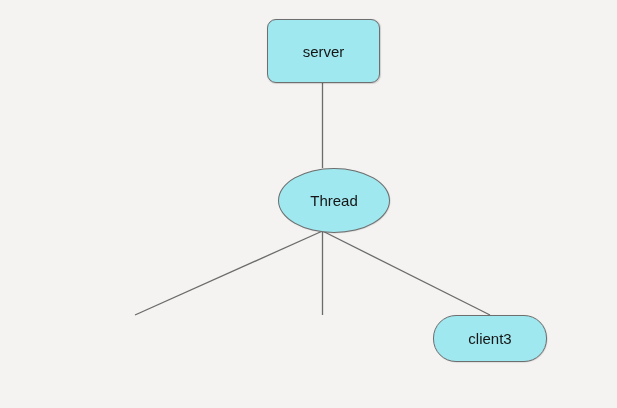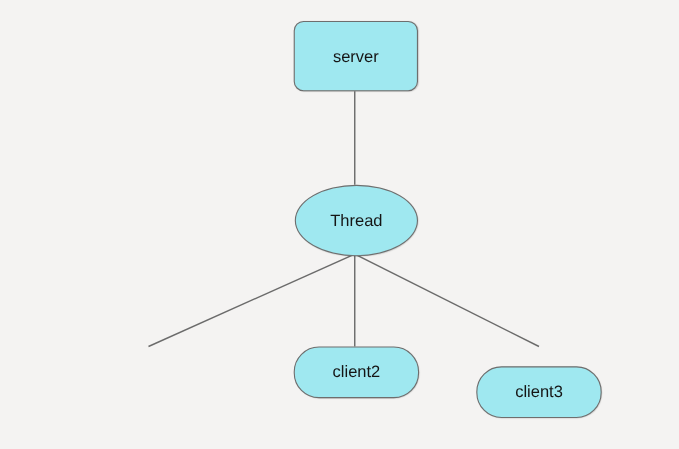--- a/index.html
+++ b/index.html
@@ -39,34 +39,34 @@
     box-shadow: 0.5px 0.5px 1px rgba(0,0,0,0.15);
   }
   .node-rect {
     left: 267px;
     top: 19px;
     width: 113px;
     height: 64px;
     border-radius: 9px;
   }
   .node-ellipse {
-    left: 268px;
+    left: 278px;
     top: 168px;
     width: 112px;
     height: 65px;
     border-radius: 50%;
   }
   .node-stadium {
     width: 114px;
     height: 47px;
     border-radius: 23px;
   }
   .node-client1 { left: 78px;  top: 315px; }
   .node-client2 { left: 267px; top: 315px; }
-  .node-client3 { left: 433px; top: 315px; margin-top: 18px; }
+  .node-client3 { left: 433px; top: 315px; }
   .node-label {
     white-space: nowrap;
   }
 </style>
 </head>
 <body>
 
 <div class="canvas">
 
   <svg class="edges-svg" width="617" height="408" viewBox="0 0 617 408">
@@ -78,21 +78,18 @@
 
   <div class="node node-rect">
     <span class="node-label">server</span>
   </div>
 
   <div class="node node-ellipse">
     <span class="node-label">Thread</span>
   </div>
 
 
-  <div class="node node-stadium node-client2">
-    <span class="node-label">client2</span>
-  </div>
 
   <div class="node node-stadium node-client3">
     <span class="node-label">client3</span>
   </div>
 
 </div>
 
 </body></html>

